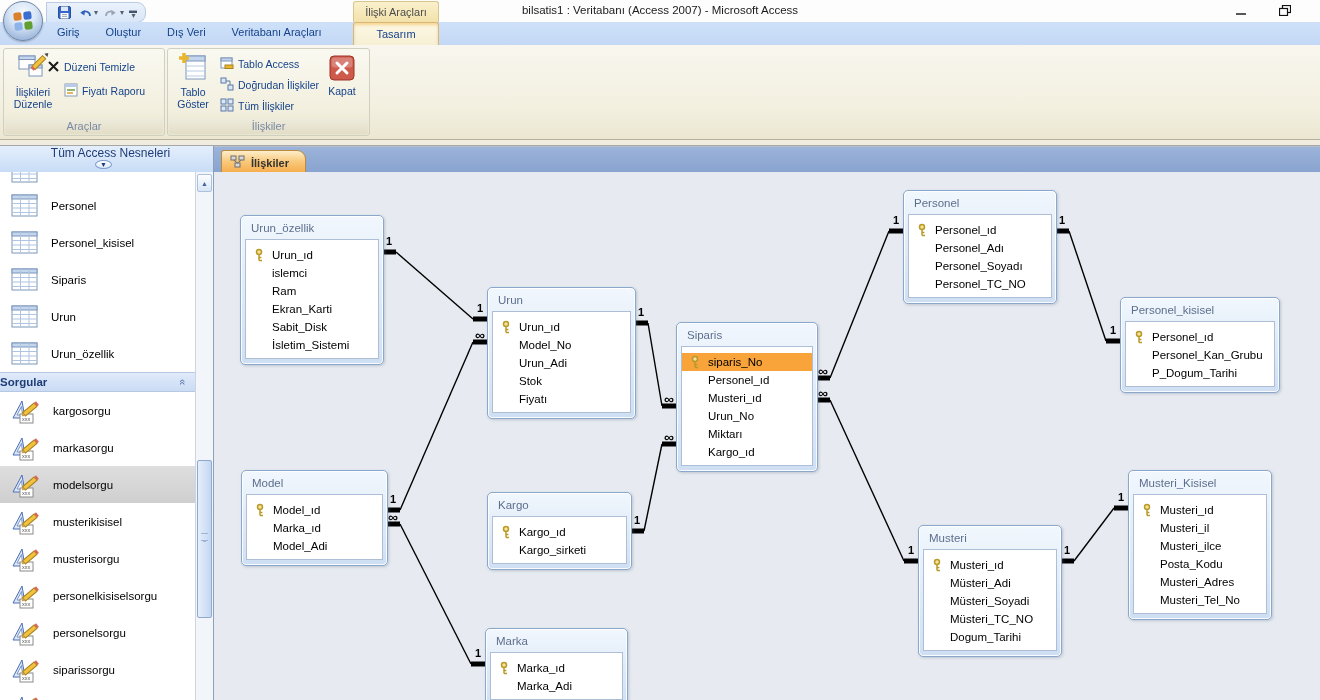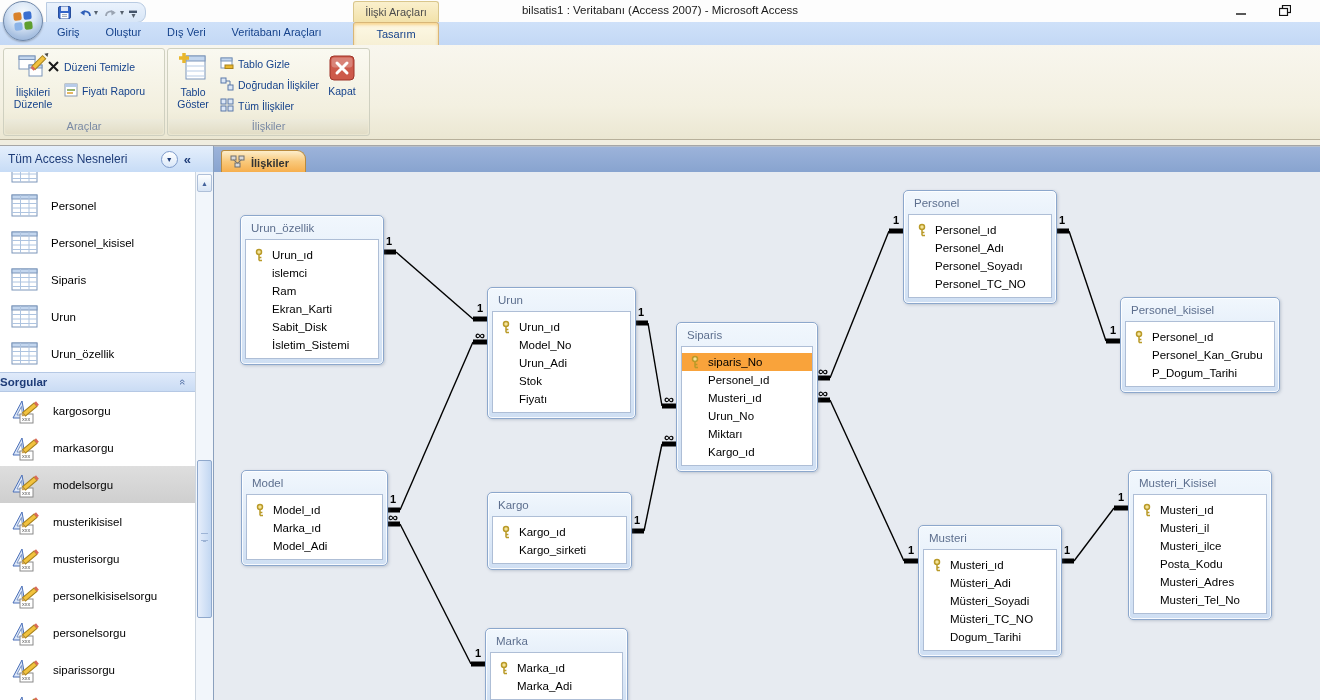--- a/index.html
+++ b/index.html
@@ -39,21 +39,21 @@
   .big-btn{position:absolute;top:3px;width:54px;display:flex;flex-direction:column;align-items:center;gap:2px;
       color:#15428b;text-align:center;line-height:12px;font-size:10.5px;cursor:pointer;}
   .small-btn{position:absolute;height:20px;display:flex;align-items:center;gap:4px;color:#15428b;font-size:10.5px;
       white-space:nowrap;cursor:pointer;}
   
   .prestrip{position:absolute;left:0;top:140px;right:0;height:5px;background:#f0ede0;border-bottom:1px solid #a6a6a6;}
   .workspace{position:absolute;left:0;top:146px;right:0;bottom:0;background:#e7ebf1;}
   
   .sidebar{position:absolute;left:0;top:0;width:213px;bottom:0;background:#fff;border-right:1px solid #8ba0bd;}
   .sb-header{position:absolute;left:0;top:0;right:0;height:26px;display:flex;align-items:center;
-      background:linear-gradient(#e5effc,#c7dcf6);border-bottom:1px solid #a9c0dd;}
+      background:linear-gradient(#e5effc,#c7dcf6);border-bottom:1px solid #a9c0dd;flex-direction:column;}
   .sb-title{flex:1;padding-left:8px;color:#1e3c78;font-size:12px;cursor:default;white-space:nowrap;}
   .sb-drop{width:15px;height:15px;border-radius:50%;background:linear-gradient(#ffffff,#d9e7f8);border:1px solid #7f9ccb;
       display:flex;align-items:center;justify-content:center;font-size:7px;color:#1e3c78;margin-right:6px;cursor:pointer;}
   .sb-collapse{color:#1e3c78;font-size:13px;font-weight:bold;margin-right:22px;cursor:pointer;}
   .sb-list{position:absolute;left:0;top:26px;right:17px;bottom:0;overflow:hidden;background:#fff;}
   .sb-item{height:37px;display:flex;align-items:center;gap:13px;padding-left:11px;cursor:pointer;white-space:nowrap;}
   .sb-item.sel{background:linear-gradient(#dedede,#cfcfcf);}
   .sb-label{font-size:11.5px;color:#000;}
   .sb-partial{height:15px;overflow:hidden;padding-left:11px;}
   .sb-partial .sb-icon{display:block;margin-top:-12px;}
@@ -216,21 +216,21 @@
       <span>Tablo Göster</span>
     </div>
     <div class="small-btn" style="left:52px;top:5px;">
       <span>
         <svg width="14" height="13">
             <rect x="1" y="1" width="11" height="10" fill="#fff" stroke="#7d96ba"></rect>
           <rect x="1" y="1" width="11" height="3" fill="#c3d6ee" stroke="#7d96ba"></rect>
           <rect x="5" y="8" width="8" height="3.5" fill="#e9b72c" stroke="#a8821d"></rect>
           </svg>
       </span>
-      <span>Tablo Gizle</span>
+      <span>Tablo Access</span>
     </div>
     <div class="small-btn" style="left:52px;top:26px;">
       <span>
         <svg width="14" height="14">
             <rect x="1" y="1" width="5" height="5" fill="#dce7f5" stroke="#5b79a8"></rect>
           <rect x="8" y="8" width="5" height="5" fill="#dce7f5" stroke="#5b79a8"></rect>
             <path d="M6 4 h4 v4" fill="none" stroke="#5b79a8"></path>
           </svg>
       </span>
       <span>Doğrudan İlişkiler</span>

